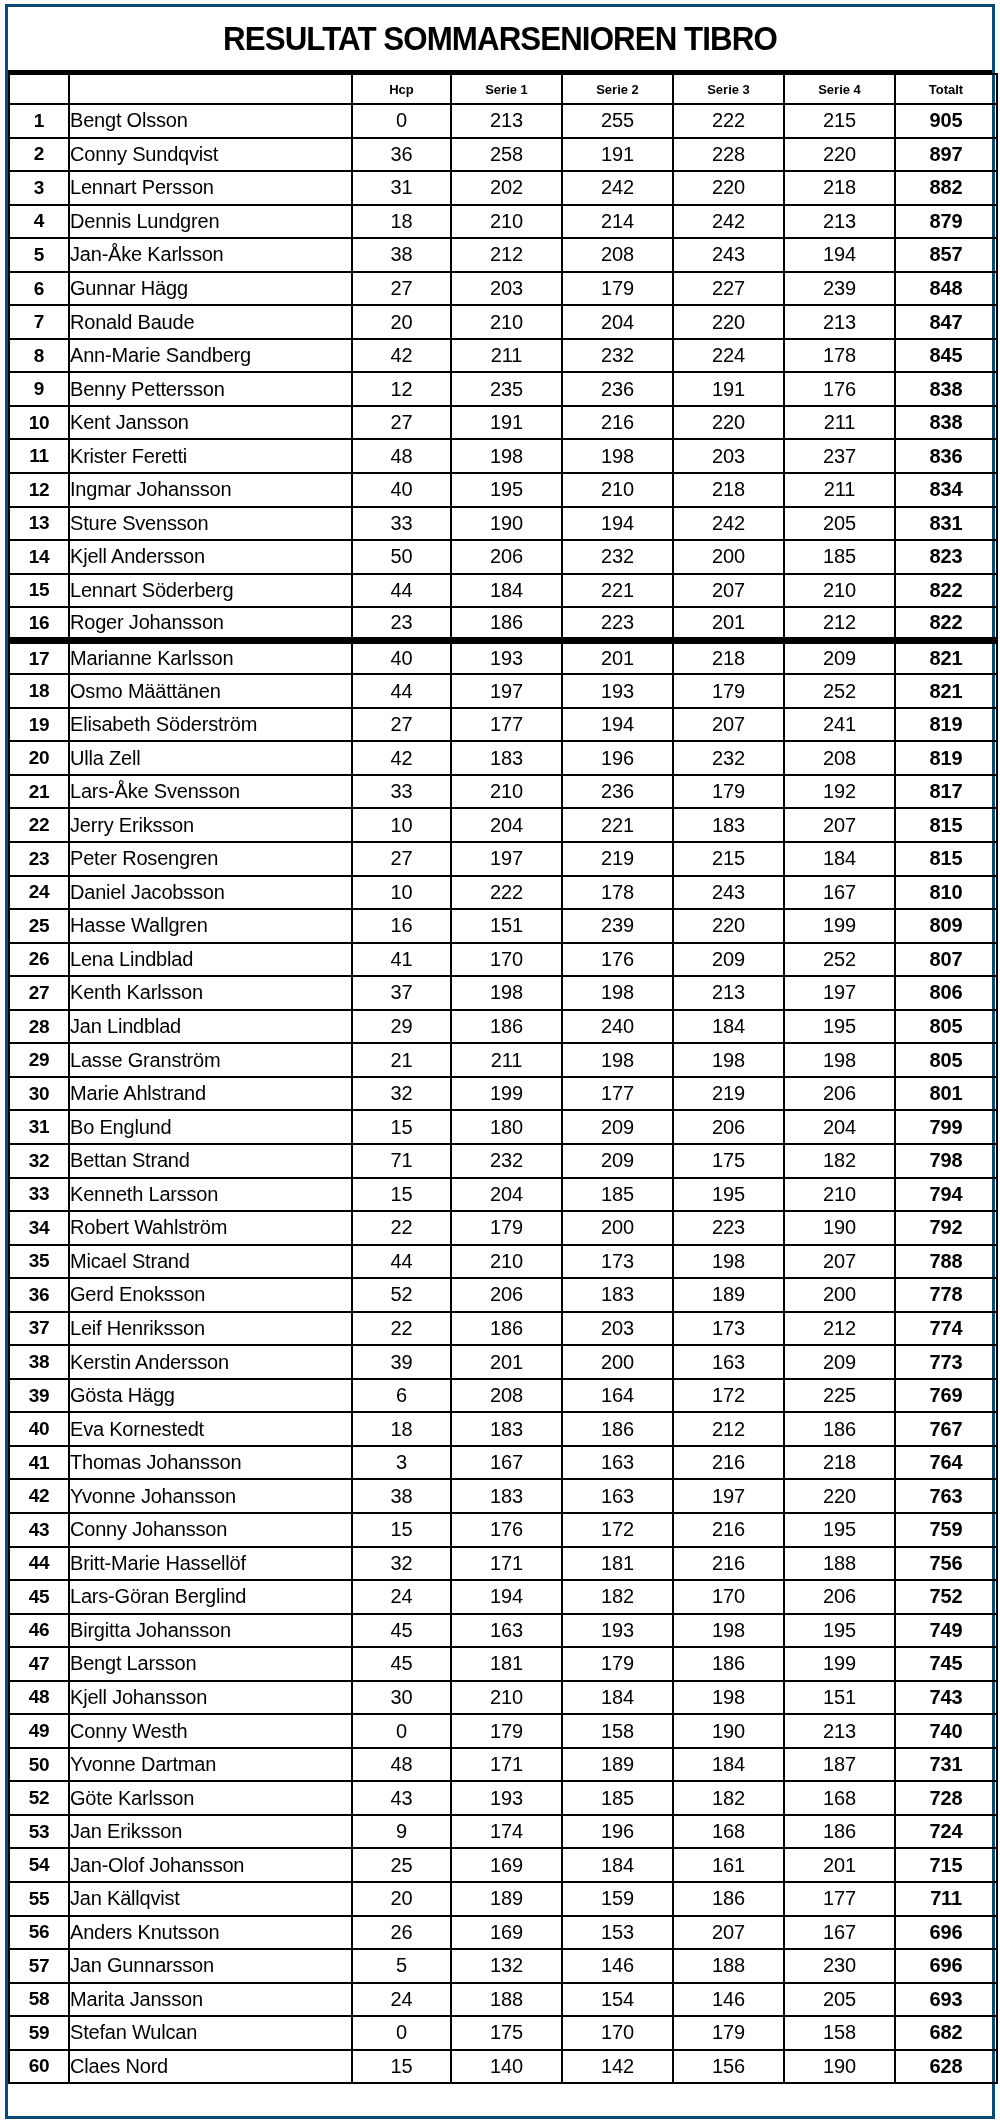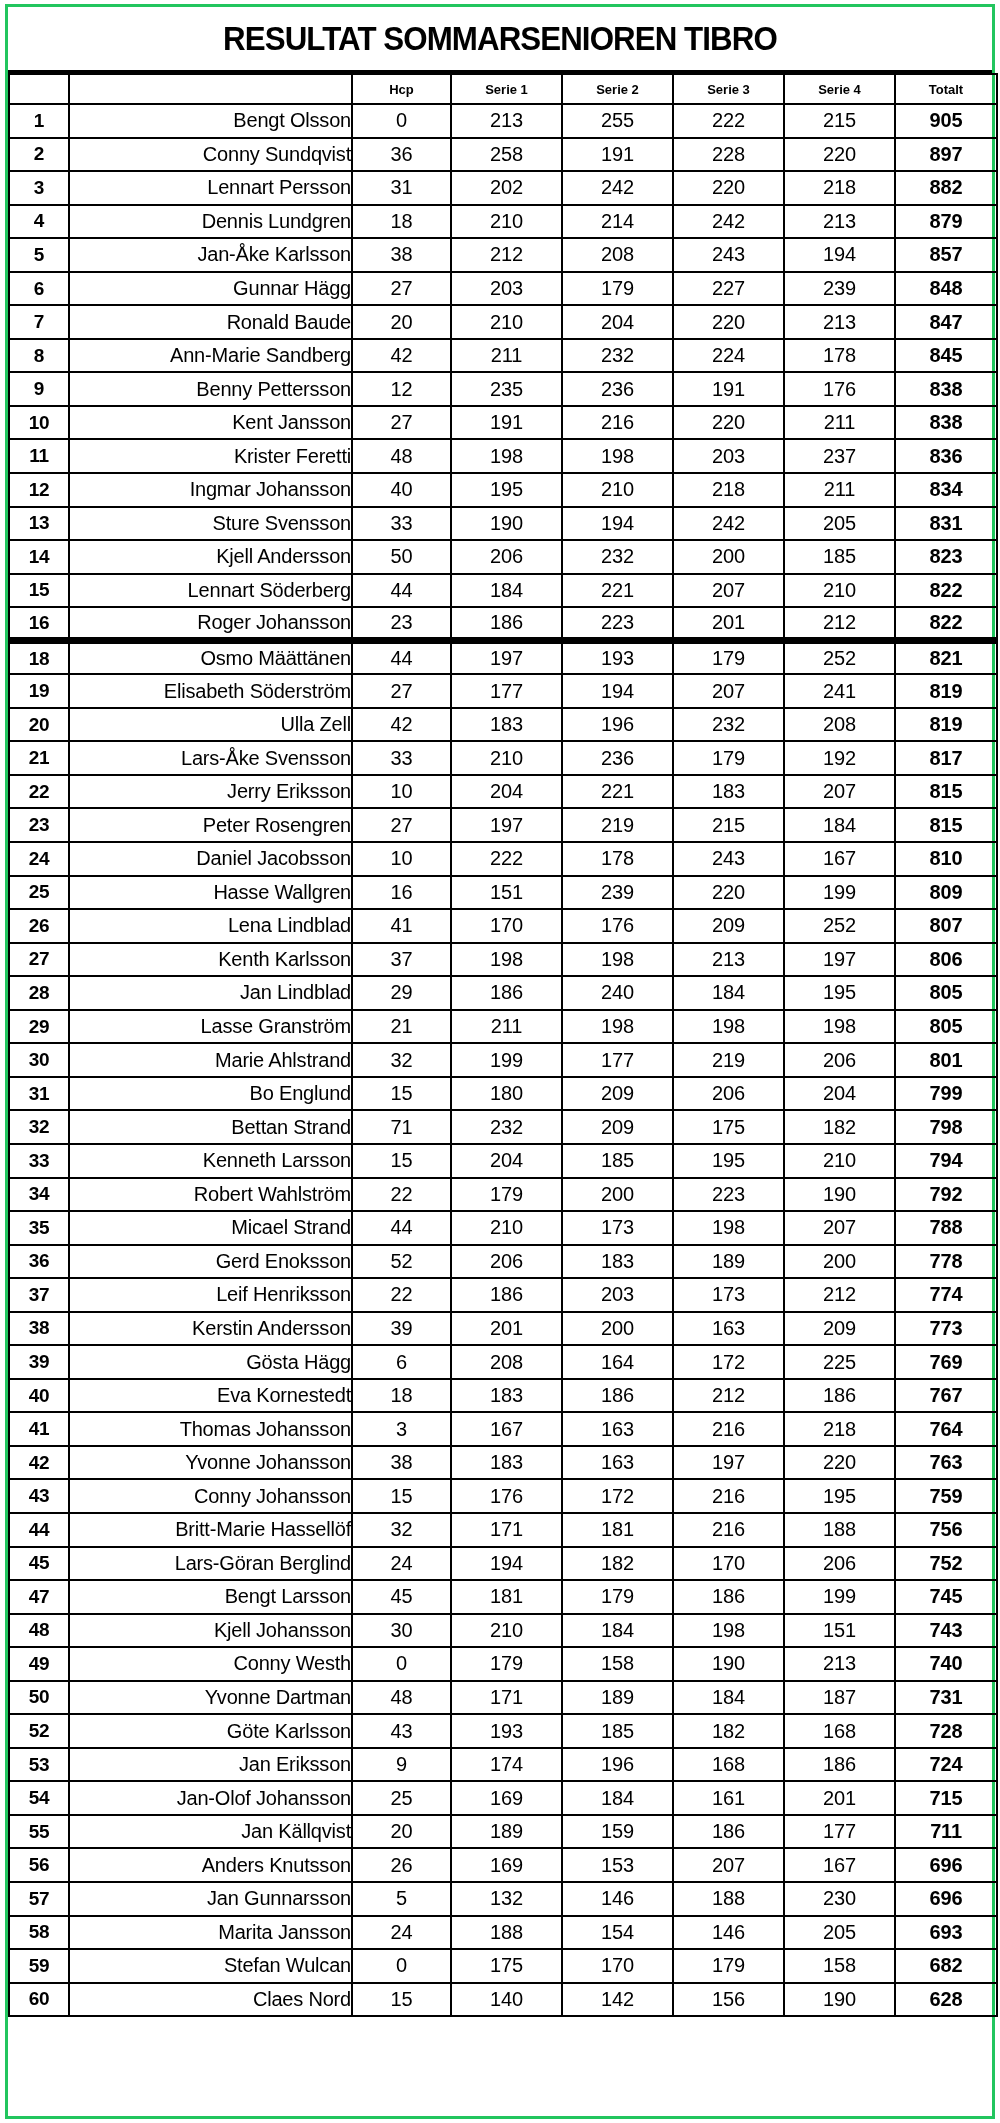--- a/index.html
+++ b/index.html
@@ -15,21 +15,21 @@
     height: 2123px;
     background: #ffffff;
     box-sizing: border-box;
   }
   .sheet {
     position: absolute;
     left: 5px;
     top: 4px;
     right: 5px;
     bottom: 4px;
-    border: 3px solid #22c55e;
+    border: 3px solid #0c4a6e;
     box-sizing: border-box;
   }
   .title-bar {
     height: 66px;
     border-bottom: 3px solid #000000;
     display: flex;
     align-items: center;
     justify-content: center;
     box-sizing: border-box;
   }
@@ -62,21 +62,21 @@
     font-stretch: condensed;
   }
   table.results td {
     font-size: 20px;
     text-align: center;
     font-weight: 400;
     letter-spacing: -0.2px;
     font-stretch: condensed;
   }
   table.results td.c0 { font-weight: 700; font-size: 19px; }
-  table.results td.c1 { text-align: right; padding-left: 7px; }
+  table.results td.c1 { text-align: left; }
   table.results td.c7 { font-weight: 700; }
   
   table.results tr.cut-line td { border-bottom: 7px solid #000000; }
 </style>
 </head>
 <body>
 
 <div class="page">
   <div class="sheet">
 
@@ -262,20 +262,30 @@
             <td class="c0">16</td>
             <td class="c1">Roger Johansson</td>
             <td class="c2">23</td>
             <td class="c3">186</td>
             <td class="c4">223</td>
             <td class="c5">201</td>
             <td class="c6">212</td>
             <td class="c7">822</td>
           </tr>
           <tr>
+            <td class="c0">17</td>
+            <td class="c1">Marianne Karlsson</td>
+            <td class="c2">40</td>
+            <td class="c3">193</td>
+            <td class="c4">201</td>
+            <td class="c5">218</td>
+            <td class="c6">209</td>
+            <td class="c7">821</td>
+          </tr>
+          <tr>
             <td class="c0">18</td>
             <td class="c1">Osmo Määttänen</td>
             <td class="c2">44</td>
             <td class="c3">197</td>
             <td class="c4">193</td>
             <td class="c5">179</td>
             <td class="c6">252</td>
             <td class="c7">821</td>
           </tr>
           <tr>
@@ -542,20 +552,30 @@
             <td class="c0">45</td>
             <td class="c1">Lars-Göran Berglind</td>
             <td class="c2">24</td>
             <td class="c3">194</td>
             <td class="c4">182</td>
             <td class="c5">170</td>
             <td class="c6">206</td>
             <td class="c7">752</td>
           </tr>
           <tr>
+            <td class="c0">46</td>
+            <td class="c1">Birgitta Johansson</td>
+            <td class="c2">45</td>
+            <td class="c3">163</td>
+            <td class="c4">193</td>
+            <td class="c5">198</td>
+            <td class="c6">195</td>
+            <td class="c7">749</td>
+          </tr>
+          <tr>
             <td class="c0">47</td>
             <td class="c1">Bengt Larsson</td>
             <td class="c2">45</td>
             <td class="c3">181</td>
             <td class="c4">179</td>
             <td class="c5">186</td>
             <td class="c6">199</td>
             <td class="c7">745</td>
           </tr>
           <tr>

